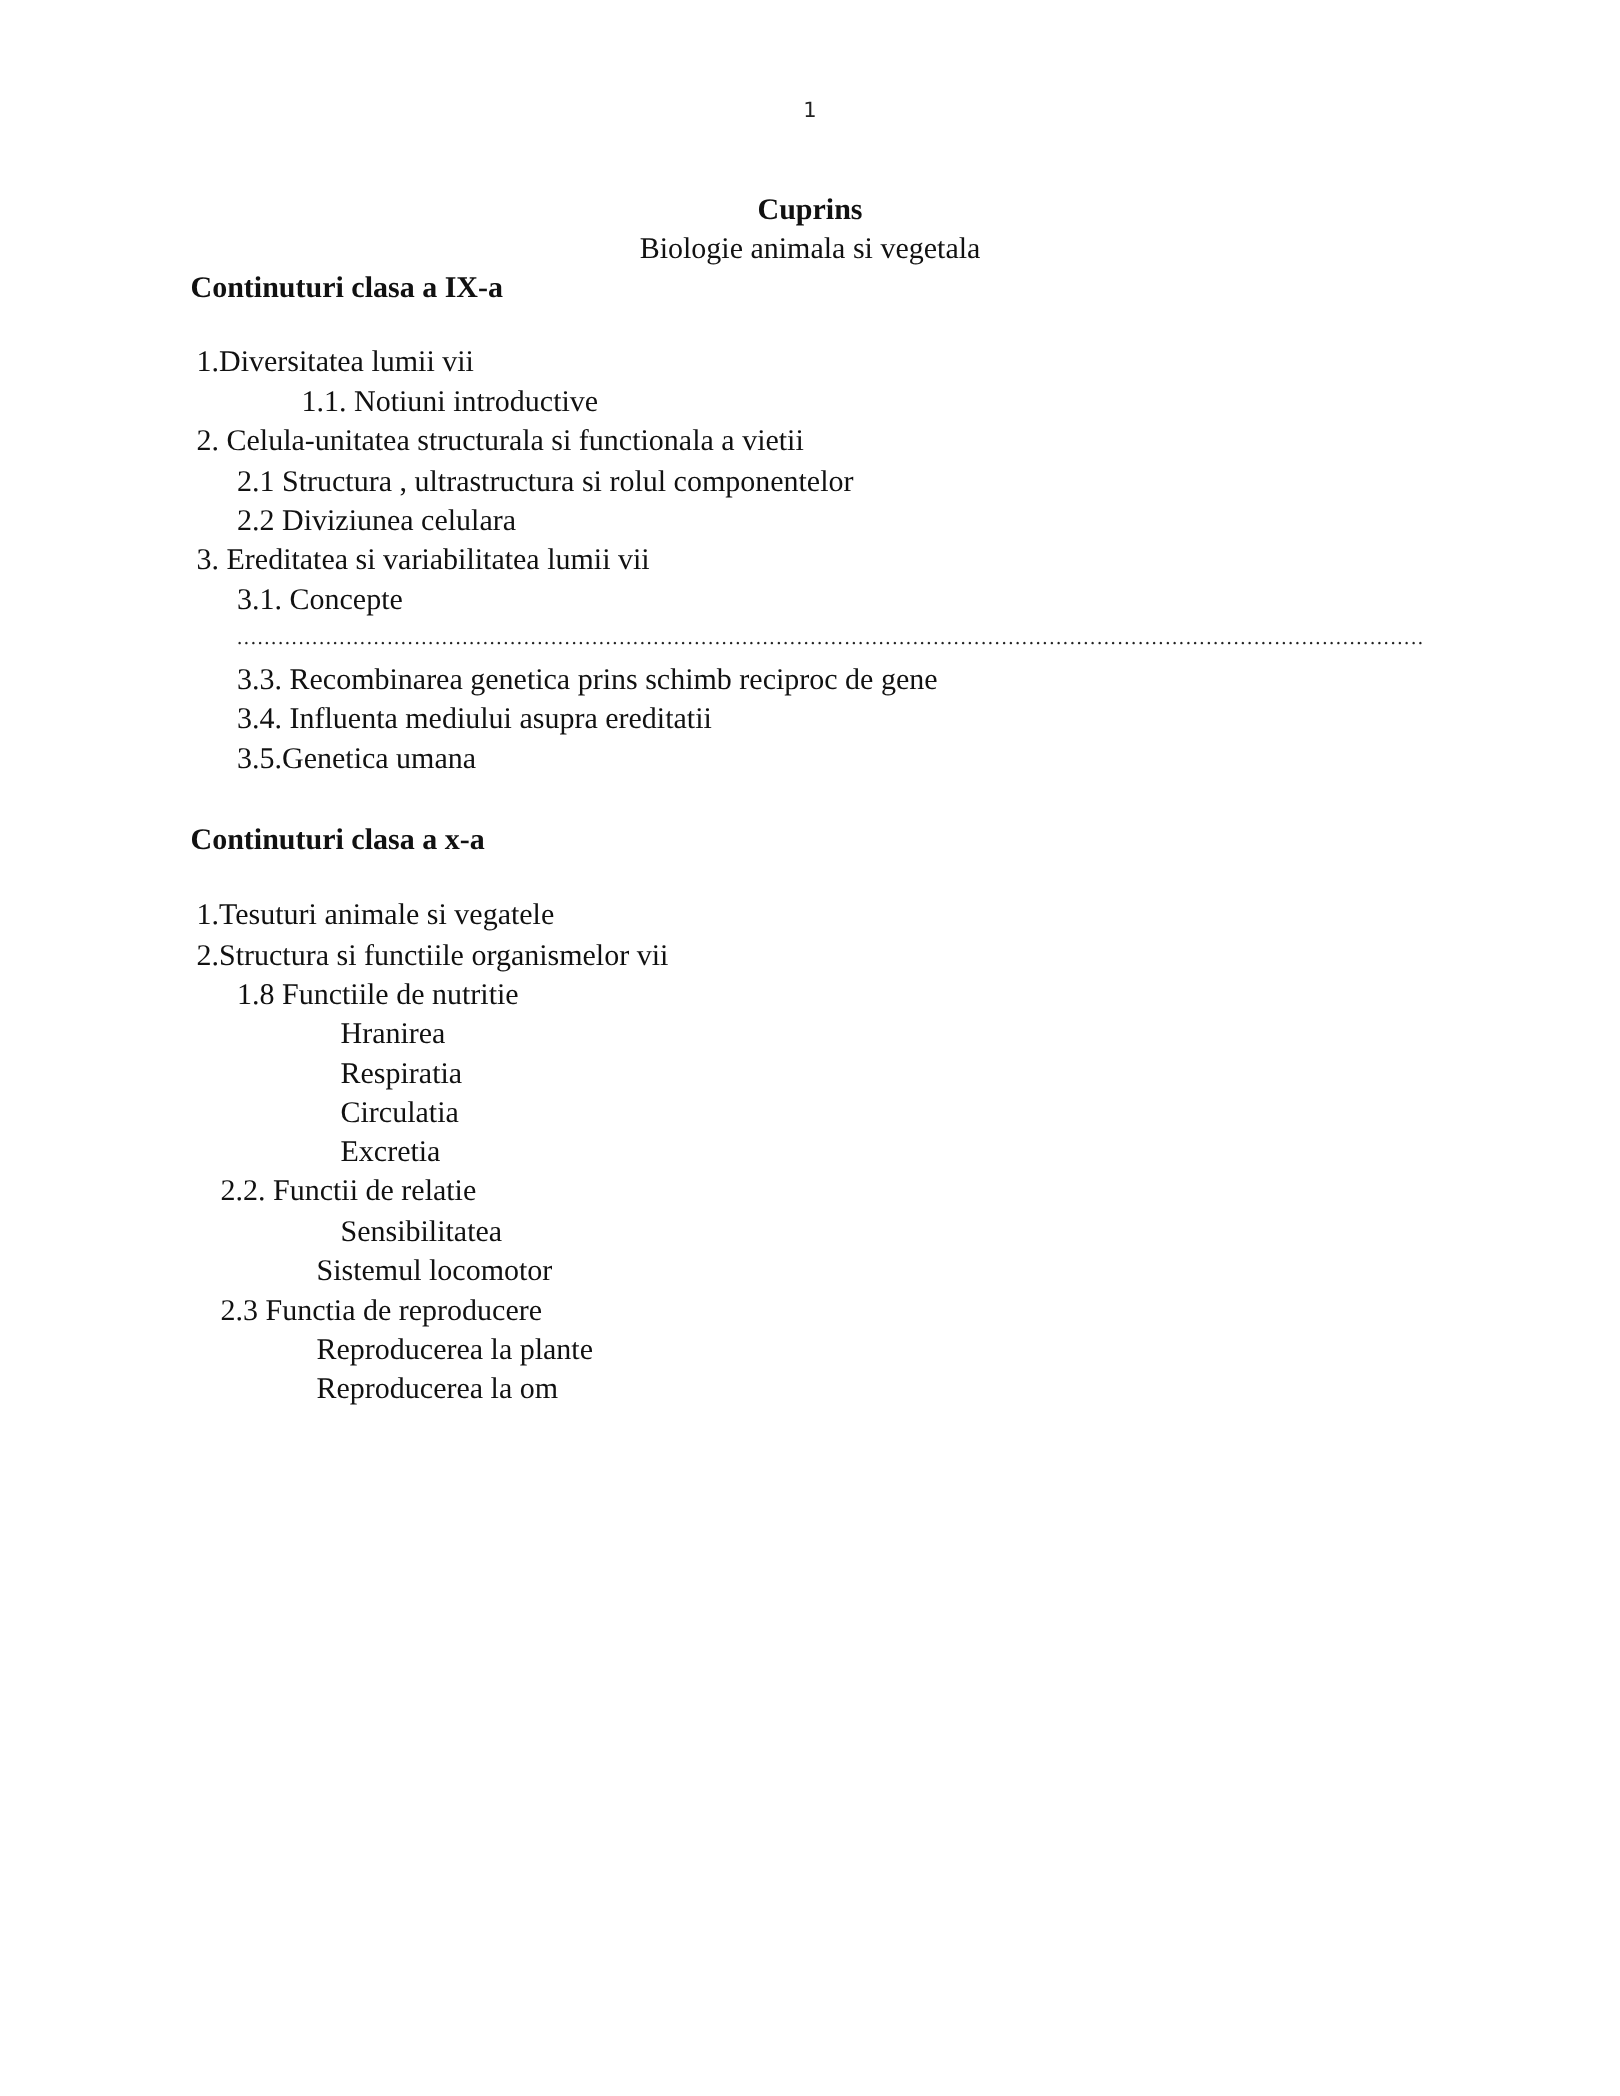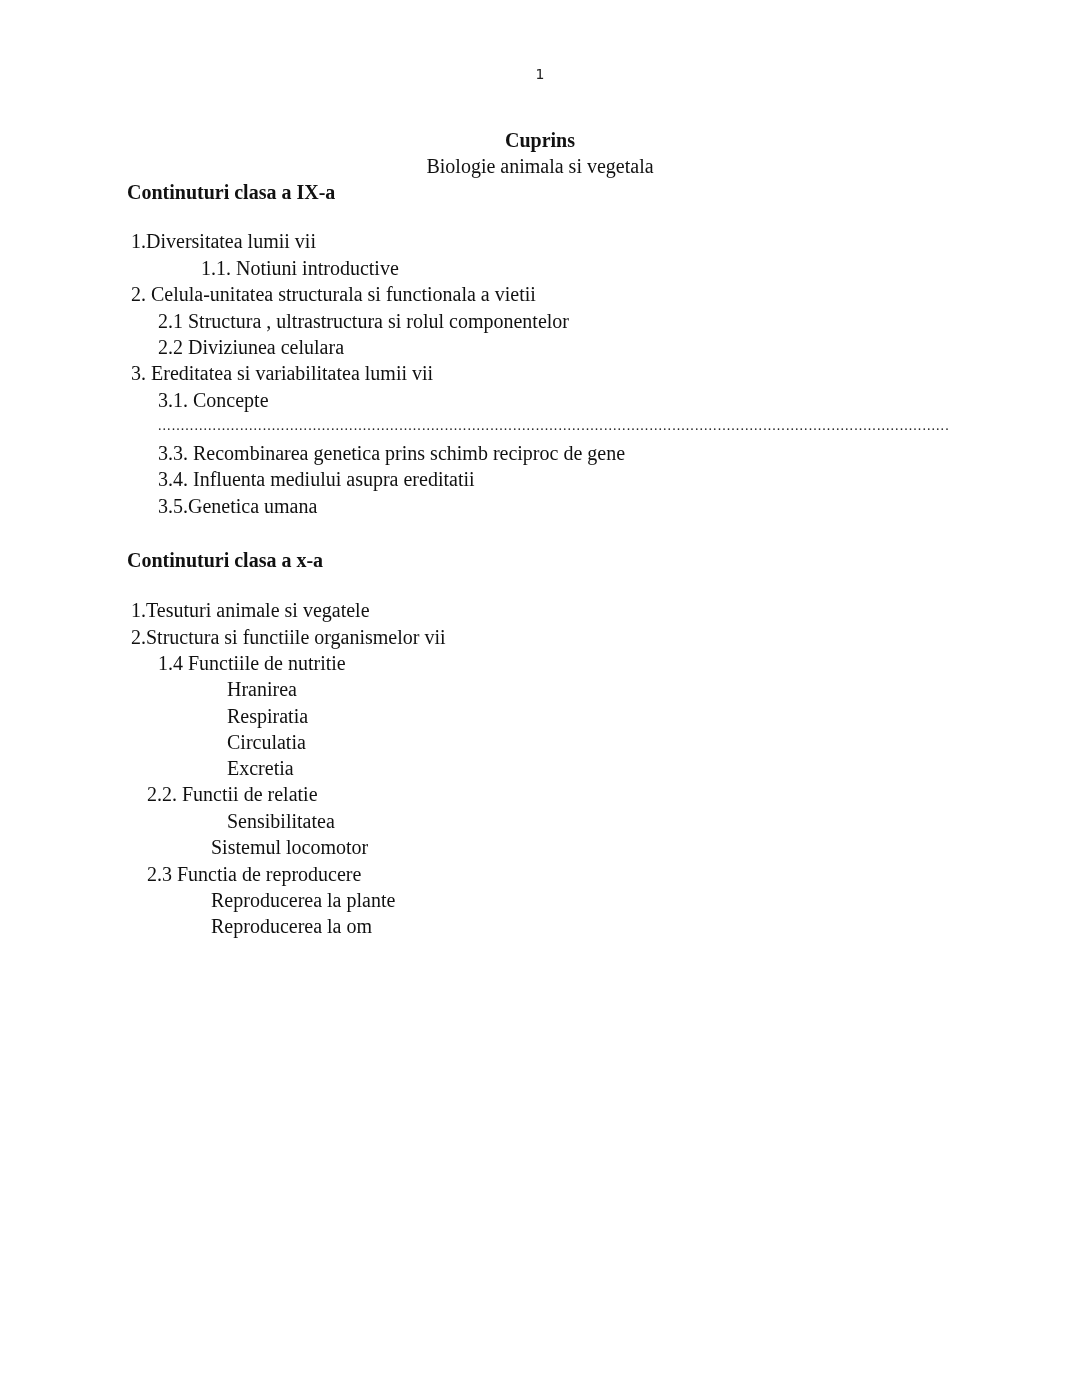--- a/index.html
+++ b/index.html
@@ -142,21 +142,21 @@
   <div class="toc-list" id="toc-list-1">
       <div class="toc-row" style="left: 127px; width: 819px; top: 597px; gap: 21px;">
         <span class="toc-label">1.Tesuturi animale si vegatele</span>
         <span class="toc-dots"></span>
       </div>
       <div class="toc-row" style="left: 127px; width: 820px; top: 624px;">
         <span class="toc-label">2.Structura si functiile organismelor vii</span>
         <span class="toc-dots"></span>
       </div>
       <div class="toc-row" style="left: 154px; width: 796px; top: 650px;">
-        <span class="toc-label">1.4 Functiile de nutritie</span>
+        <span class="toc-label">1.8 Functiile de nutritie</span>
         <span class="toc-dots"></span>
       </div>
       <div class="toc-row" style="left: 223px; width: 724px; top: 676px;">
         <span class="toc-label">Hranirea</span>
         <span class="toc-dots"></span>
       </div>
       <div class="toc-row" style="left: 223px; width: 720px; top: 703px;">
         <span class="toc-label">Respiratia</span>
         <span class="toc-dots"></span>
       </div>

